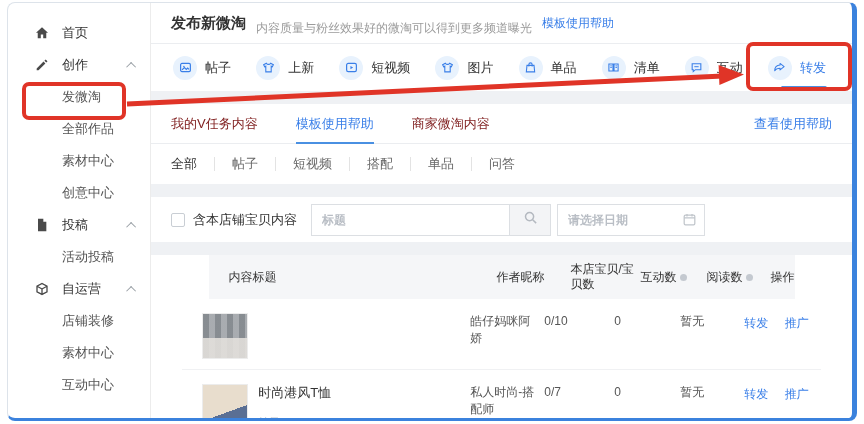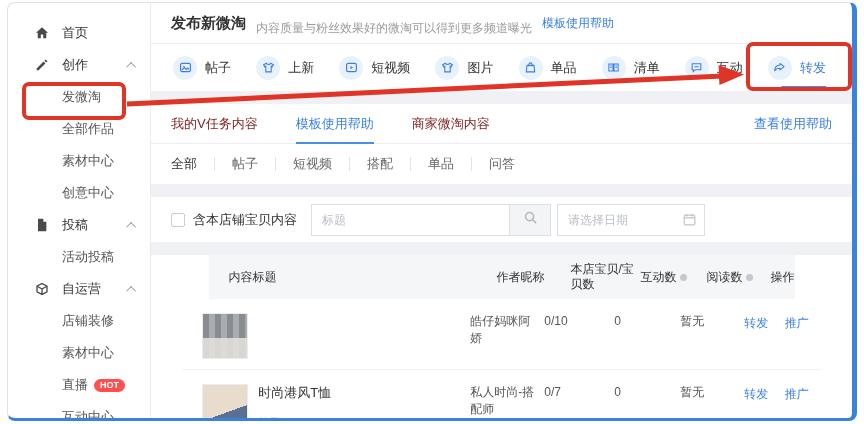--- a/index.html
+++ b/index.html
@@ -42,21 +42,21 @@
   .inner-help { margin-left:auto; font-size:13px; }
   
   .filter-row { flex:none; height:40px; display:flex; align-items:center; padding:0 20px; }
   .ftab { font-size:13px; color:#666; padding:0 17px; cursor:pointer; border-left:1px solid #e3e3e3; line-height:14px; }
   .ftab:first-child { border-left:none; padding-left:0; }
   .ftab.sel { color:#333; }
   
   .search-row { flex:none; height:45px; display:flex; align-items:center; padding:0 20px; }
   .chk { width:14px; height:14px; border:1px solid #c9ced4; border-radius:2px; background:#fff; appearance:none; -webkit-appearance:none; cursor:pointer; flex:none; }
   .chk-label { font-size:13px; color:#333; margin:0 14px 0 8px; }
-  .inp { height:32px; border:1px solid #dcdfe3; font-size:12px; color:#333; padding:0 10px; outline:none; }
+  .inp { height:32px; border:1px solid #dcdfe3; font-size:12px; color:#333; padding:0 10px; outline:none;font-weight:bold; }
   .inp::placeholder { color:#b9bec5; }
   .title-inp { width:198px; border-right:none; }
   .search-btn { width:42px; height:32px; background:#f3f4f6; border:1px solid #dcdfe3; display:flex; align-items:center; justify-content:center; color:#b4b9c0; cursor:pointer; }
   .search-btn svg { width:15px; height:15px; }
   .date-wrap { position:relative; margin-left:6px; }
   .date-inp { width:148px; padding-right:30px; }
   .cal-ico { position:absolute; right:8px; top:8px; width:15px; height:15px; color:#c0c5cb; pointer-events:none; }
   .cal-ico svg { width:15px; height:15px; }
   
   .tbl { flex:1; display:flex; flex-direction:column; min-height:0;align-items:center; }
@@ -143,24 +143,20 @@
       <span>自运营</span>
       <span class="caret"></span>
     </div>
     <div class="side-item child">
       <span>店铺装修</span>
     </div>
     <div class="side-item child">
       <span>素材中心</span>
     </div>
     <div class="side-item child">
-      <span>直播</span>
-      <span class="hot-badge">HOT</span>
-    </div>
-    <div class="side-item child">
       <span>互动中心</span>
     </div>
   </div>
 
   <div class="main">
 
     <div class="pg-header">
       <span class="pg-title">发布新微淘</span>
       <span class="pg-sub">内容质量与粉丝效果好的微淘可以得到更多频道曝光</span>
       <span class="link pg-help">模板使用帮助</span>

